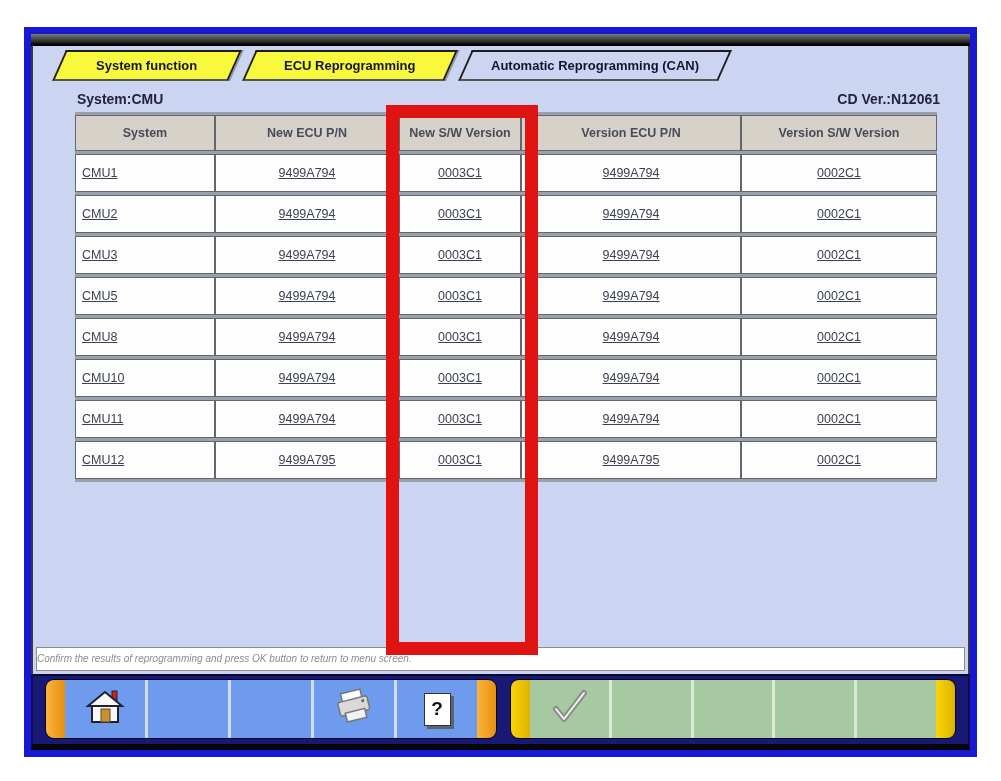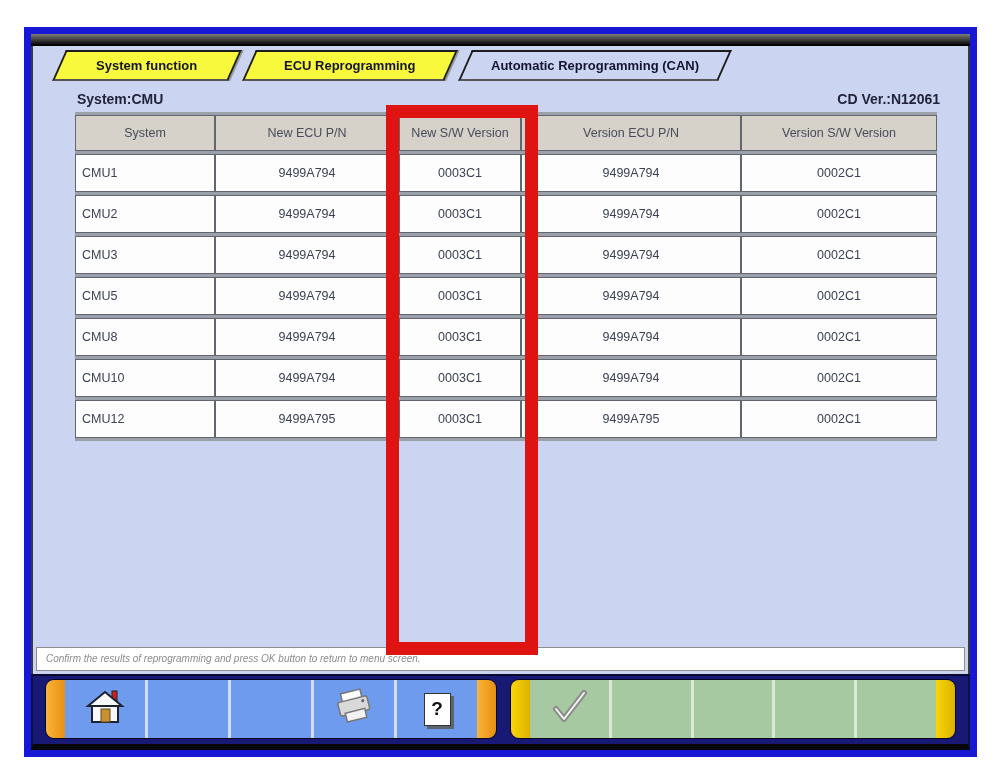--- a/index.html
+++ b/index.html
@@ -45,40 +45,40 @@
     display:flex;justify-content:space-between;
     margin:10px 28px 5px 44px;font-weight:bold;font-size:14px;color:#22223a;
   }
   
   table.grid{
     margin-left:42px;width:862px;table-layout:fixed;
     border-collapse:separate;border-spacing:0 3px;background:#9aa1ab;
   }
   table.grid th{
     background:#d6d2ca;border:1px solid #62666e;height:32px;
-    font-weight:normal;font-size:12.5px;color:#484c58;text-align:center;
+    font-weight:bold;font-size:12.5px;color:#484c58;text-align:center;
     overflow:hidden;white-space:nowrap;
   }
   table.grid td{
     background:#fdfdfe;border:1px solid #62666e;height:34px;
     font-size:12.5px;color:#3c4252;text-align:center;
-    overflow:hidden;white-space:nowrap;
+    overflow:hidden;white-space:nowrap;text-decoration:underline;
   }
   table.grid td:first-child{text-align:left;padding-left:6px;}
   
   .red-overlay{
     position:absolute;border:13px solid #e01313;box-sizing:border-box;
     pointer-events:none;z-index:5;
   }
   
   .statusbar{
     position:absolute;left:3px;right:3px;bottom:3px;height:24px;
     background:#ffffff;border:1px solid #8d8d8d;box-sizing:border-box;
     font-style:italic;font-size:10px;color:#8b8b8b;
-    line-height:22px;padding-left:9px;white-space:nowrap;overflow:hidden;
+    line-height:22px;white-space:nowrap;overflow:hidden;
   }
   
   .toolstrip{
     flex:0 0 76px;background:#181875;
     border-top:2px solid #0a0a30;border-bottom:6px solid #070709;
     border-left:2px solid #101040;border-right:2px solid #101040;
     display:flex;justify-content:space-between;align-items:center;
     padding:0 12px 2px 12px;box-sizing:border-box;
   }
   .panel{
@@ -185,20 +185,27 @@
             <td>0002C1</td>
           </tr>
           <tr>
             <td>CMU10</td>
             <td>9499A794</td>
             <td>0003C1</td>
             <td>9499A794</td>
             <td>0002C1</td>
           </tr>
           <tr>
+            <td>CMU11</td>
+            <td>9499A794</td>
+            <td>0003C1</td>
+            <td>9499A794</td>
+            <td>0002C1</td>
+          </tr>
+          <tr>
             <td>CMU12</td>
             <td>9499A795</td>
             <td>0003C1</td>
             <td>9499A795</td>
             <td>0002C1</td>
           </tr>
         </tbody>
     </table>
 
     <div class="red-overlay" style="border-color: rgb(224, 19, 19); left: 353px; width: 152px; top: 59px; height: 550px;"></div>

